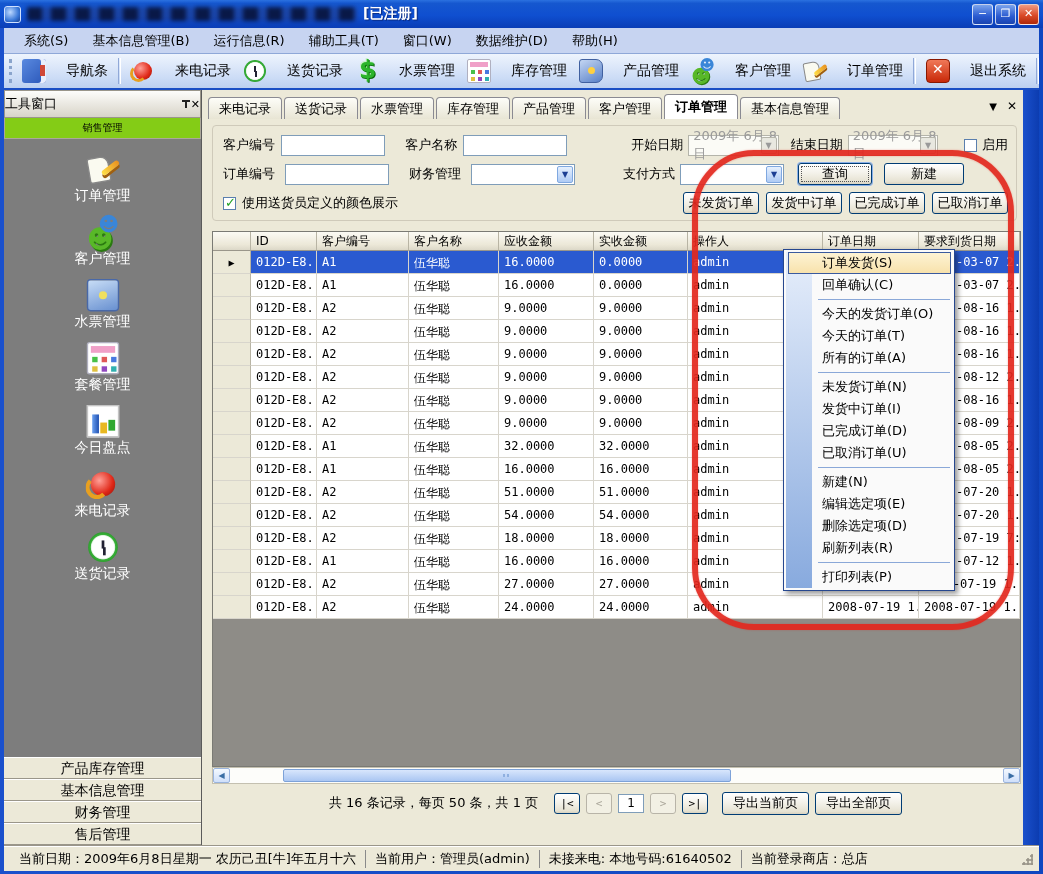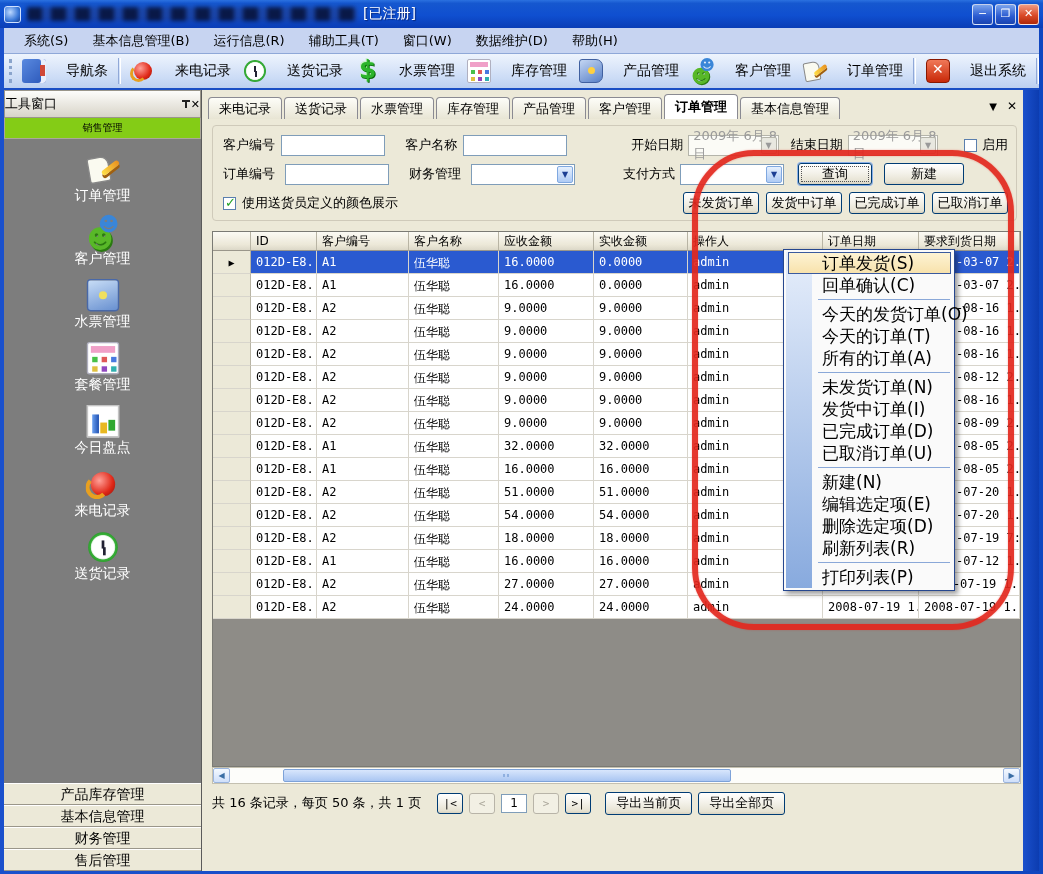--- a/index.html
+++ b/index.html
@@ -3,21 +3,21 @@
 <meta charset="utf-8">
 <style>
   *{margin:0;padding:0;box-sizing:border-box}
   html,body{background:#3a6ea5}
   body{font-family:"DejaVu Sans","Liberation Sans",sans-serif;font-size:13px;color:#000}
   .window{position:relative;width:1043px;height:874px;background:linear-gradient(90deg,#1a50cc,#0f46c0);padding:0 4px 3px 4px;display:flex;flex-direction:column;overflow:hidden}
   
   .titlebar{height:28px;flex:none;display:flex;align-items:center;gap:6px;padding:0 4px;background:linear-gradient(180deg,#2b71e0 0%,#1557cf 12%,#0f4fd0 55%,#0a3db6 100%);margin:0 -4px}
   .app-icon{width:17px;height:17px;border-radius:3px;background:radial-gradient(circle at 35% 35%,#bcd8ff,#3a78d8 60%,#123c90);border:1px solid #cfe0ff;flex:none}
   .redact{width:330px;height:14px;border-radius:2px;background:repeating-linear-gradient(90deg,rgba(8,12,40,.9) 0 15px,rgba(40,52,110,.45) 15px 24px);filter:blur(2px);opacity:.9}
-  .title-reg{color:#fff;font-weight:normal;font-size:14px;text-shadow:1px 1px 1px #0a2a80}
+  .title-reg{color:#fff;font-weight:bold;font-size:14px;text-shadow:1px 1px 1px #0a2a80}
   .win-controls{margin-left:auto;display:flex;gap:2px}
   .wbtn{width:21px;height:21px;border-radius:3px;border:1px solid rgba(255,255,255,.75);color:#fff;font-size:11px;line-height:18px;text-align:center;background:linear-gradient(180deg,#7ba4ec,#2a5ad0 60%,#1a44b0)}
   .wbtn.close{background:linear-gradient(180deg,#f09a80,#da4a28 55%,#b02808)}
   
   .menubar{height:26px;flex:none;background:#c7d4f1;display:flex;align-items:center;padding-left:8px;border-bottom:1px solid #8fa8d8}
   .menu-item{padding:0 12px;line-height:24px;cursor:default}
   
   .toolbar{height:36px;flex:none;background:linear-gradient(180deg,#eef4fd,#ccdcf6 70%,#bcd0f0);border-bottom:2px solid #1a4ec4;display:flex;align-items:center;padding-left:3px}
   .drag-handle{width:5px;height:24px;border-left:3px dotted #8aa4cc;margin:0 4px 0 2px}
   .tbtn{display:flex;align-items:center;gap:20px;padding:2px 6px;font-size:14px;white-space:nowrap}
@@ -102,34 +102,34 @@
   .grow.selected .gc.c0{background:#ece9d8;color:#000}
   .grow.indent .gc.c8{padding-left:37px}
   .gfill{flex:1;background:#8e8c87}
   
   .hscroll{height:17px;margin:0 2px 0 10px;flex:none;display:flex;align-items:stretch;border:1px solid #c4c0b0;background:#fdfdfa;position:relative}
   .sarrow{width:17px;flex:none;background:linear-gradient(180deg,#f4f9ff,#cfdffa);border:1px solid #9ab4dd;border-radius:2px;color:#3a6ea5;font-size:8px;display:flex;align-items:center;justify-content:center}
   .sarrow.right{margin-left:auto}
   .sthumb{position:absolute;left:70px;top:1px;bottom:1px;width:448px;background:linear-gradient(180deg,#d8e6fc,#aac6f2);border:1px solid #7da2d8;border-radius:2px}
   .sthumb::after{content:"";position:absolute;left:50%;top:4px;bottom:4px;width:8px;margin-left:-4px;background:repeating-linear-gradient(90deg,#8fb0e0 0 2px,transparent 2px 4px)}
   
-  .footer{height:30px;margin:4px 4px 0 10px;flex:none;display:flex;align-items:center;justify-content:flex-start;gap:6px;font-size:13px}
+  .footer{height:30px;margin:4px 4px 0 10px;flex:none;display:flex;align-items:center;justify-content:center;gap:6px;font-size:13px}
   .pg{width:26px;height:21px;font-size:11px;font-family:"DejaVu Sans Mono",monospace}
   .pg.disabled{border-color:#b8b4a8;color:#aaa69a;background:#f2f0e4}
   .page-input{width:26px;height:19px;border:1px solid #7f9db9;background:#fff;text-align:center;font:12px "DejaVu Sans",sans-serif}
   .export{padding:0 10px;height:23px}
   
   .statusbar{height:26px;flex:none;background:#ece9d8;border-top:1px solid #9a968a;box-shadow:inset 0 1px 0 #fff;display:flex;align-items:center;padding:0 6px;font-size:13px;white-space:nowrap;overflow:hidden}
   .status-section{padding:0 9px;position:relative}
   .status-section + .status-section{border-left:1px solid #8a8a8a}
   .grip{margin-left:auto;width:12px;height:12px;flex:none;background:radial-gradient(circle at 3px 11px,#9a968a 1.5px,transparent 2px),radial-gradient(circle at 7px 7px,#9a968a 1.5px,transparent 2px),radial-gradient(circle at 11px 3px,#9a968a 1.5px,transparent 2px),radial-gradient(circle at 7px 11px,#9a968a 1.5px,transparent 2px),radial-gradient(circle at 11px 7px,#9a968a 1.5px,transparent 2px),radial-gradient(circle at 11px 11px,#9a968a 1.5px,transparent 2px)}
   
   .cm{position:absolute;left:783px;top:249px;width:172px;background:#fafafa;border:1px solid #26478e;box-shadow:3px 3px 5px rgba(0,0,0,.4);z-index:20;padding:2px 0}
   .cm::before{content:"";position:absolute;left:2px;top:2px;bottom:2px;width:26px;background:linear-gradient(180deg,#e6eefb,#88aade)}
-  .cm-item{position:relative;height:22px;line-height:22px;padding-left:38px;font-size:17px;cursor:pointer;white-space:nowrap}
+  .cm-item{position:relative;height:22px;line-height:22px;padding-left:38px;font-size:13px;cursor:pointer;white-space:nowrap}
   .cm-item.highlighted{margin:0 3px 0 4px;height:22px;line-height:20px;border:1px solid #3a5a9e;background:linear-gradient(180deg,#fdf3d4,#f8e2ac);padding-left:33px}
   .cm-item.separator{height:7px;padding:0}
   .cm-item.separator::after{content:"";position:absolute;left:34px;right:4px;top:3px;height:1px;background:#8aa8d8}
   
   .annotation{position:absolute;left:692px;top:150px;width:322px;height:480px;border:6px solid #e3281e;border-radius:62px;z-index:30;pointer-events:none;opacity:.92;box-shadow:0 0 2px rgba(220,30,20,.4),inset 0 0 2px rgba(220,30,20,.4)}
 </style>
 </head>
 <body>
 
 <div class="window">
@@ -544,20 +544,30 @@
         <span class="xpbtn pg">&gt;|</span>
         <span class="xpbtn export" style="margin-left:8px">导出当前页</span>
         <span class="xpbtn export">导出全部页</span>
       </div>
 
     </div>
 
     <div class="right-band"></div>
   </div>
 
+  <div class="statusbar">
+    <span style="display:flex">
+
+    <span class="status-section">当前日期：2009年6月8日星期一 农历己丑[牛]年五月十六</span>
+        <span class="status-section">当前用户：管理员(admin)</span>
+        <span class="status-section">未接来电: 本地号码:61640502</span>
+        <span class="status-section">当前登录商店：总店</span>
+      </span>
+    <span class="grip"></span>
+  </div>
 
   <div class="cm">
 
   <div class="cm-item highlighted">订单发货(S)</div>
       <div class="cm-item">回单确认(C)</div>
       <div class="cm-item separator"></div>
       <div class="cm-item">今天的发货订单(O)</div>
       <div class="cm-item">今天的订单(T)</div>
       <div class="cm-item">所有的订单(A)</div>
       <div class="cm-item separator"></div>

